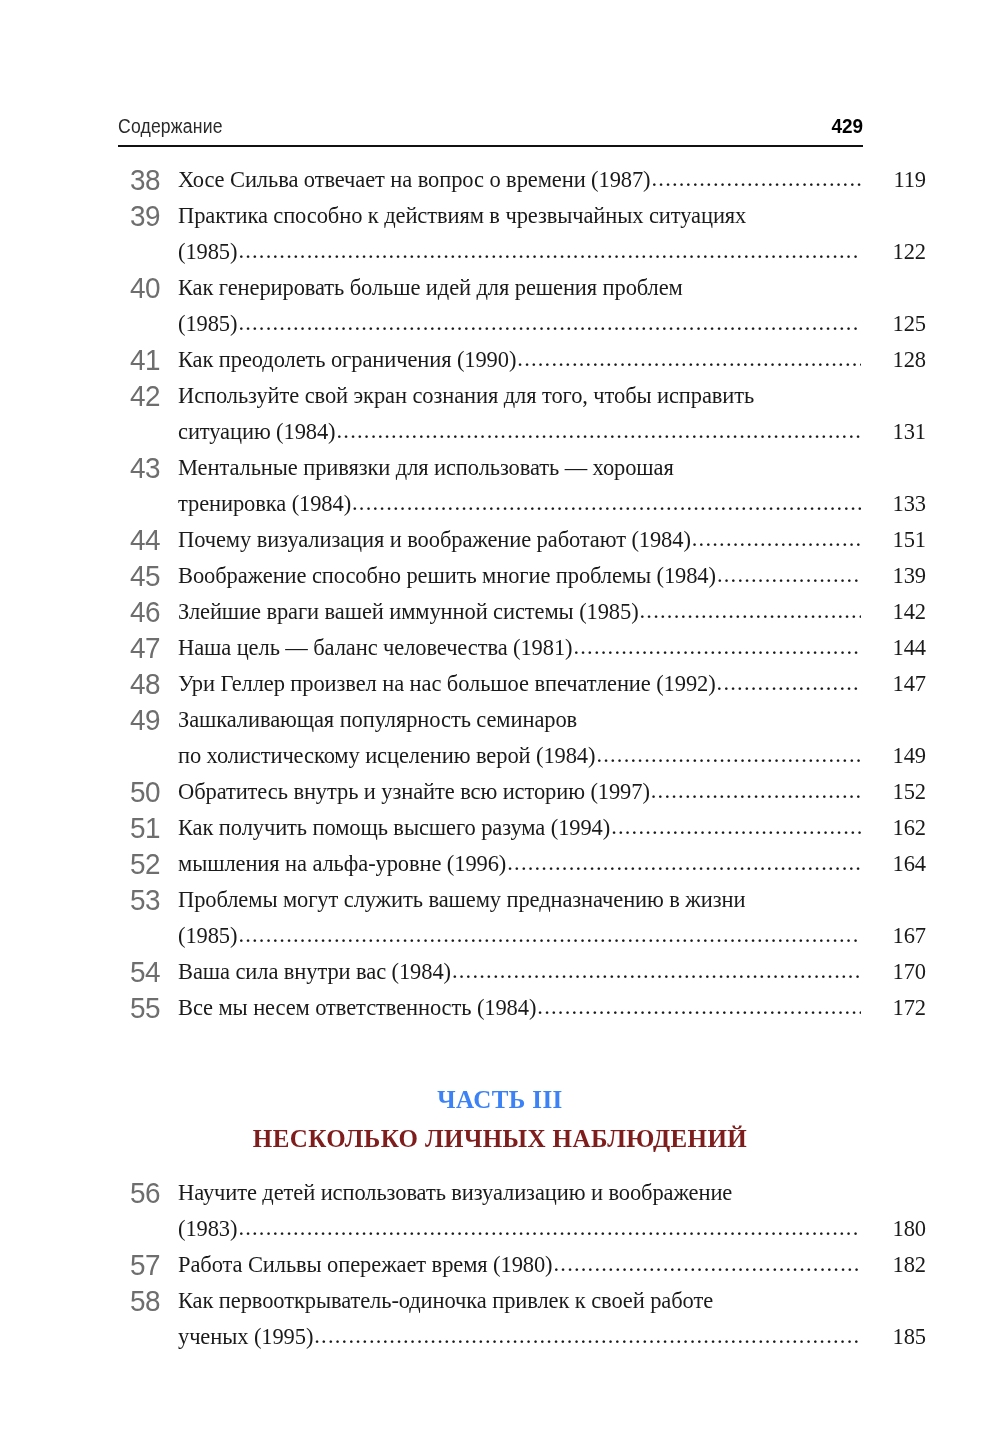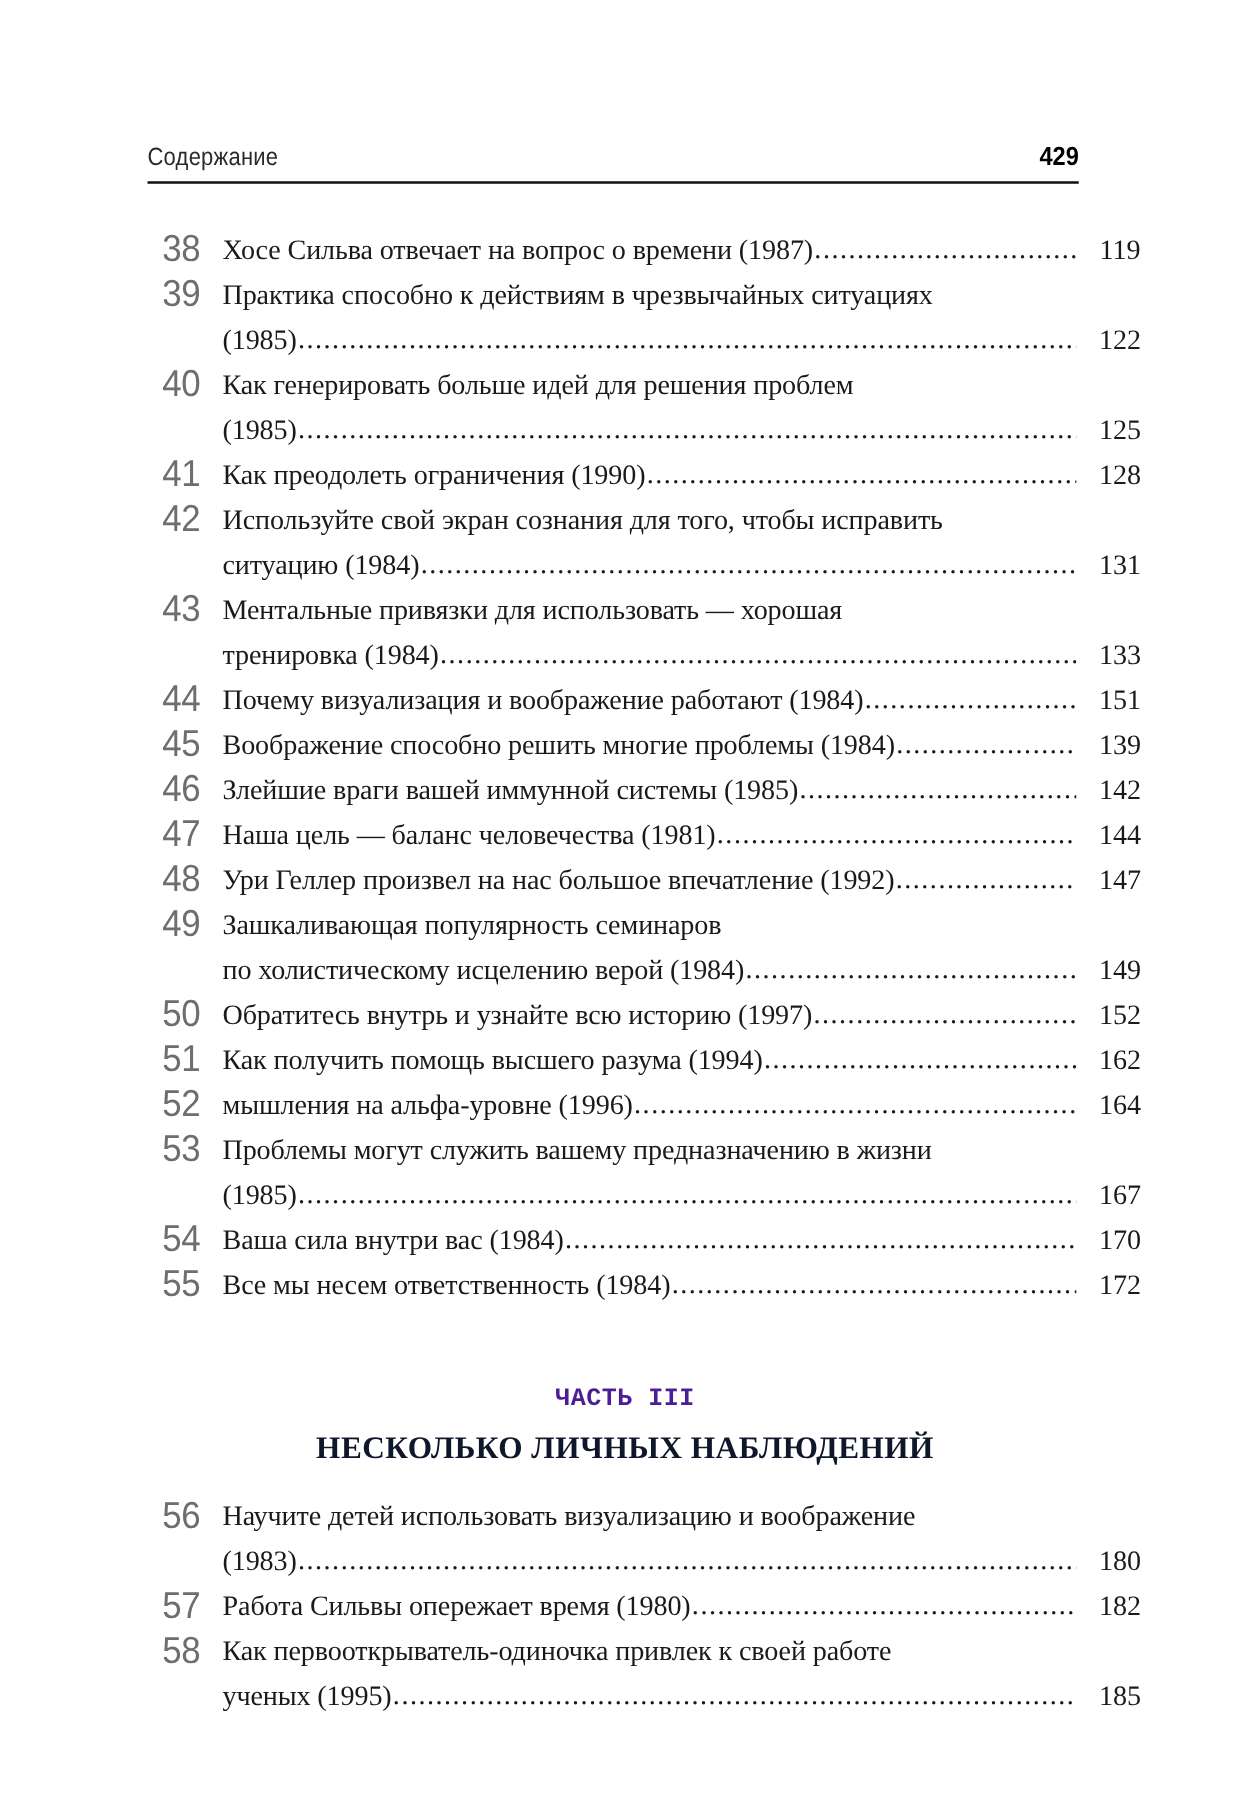--- a/index.html
+++ b/index.html
@@ -56,21 +56,20 @@
     transform-origin: right bottom;
     white-space: nowrap;
   }
 
   
   .toc {
     position: absolute;
     left: 0;
     top: 162px;
     width: 1000px;
-    margin-top: 20px;
   }
 
   .toc-entry {
     position: relative;
     display: block;
     margin: 0;
     padding: 0;
   }
 
   .entry-number {
@@ -122,46 +121,45 @@
     color: #1a1a1a;
     position: relative;
     top: -1px;
   }
   .leader-page {
     flex: 0 0 auto;
     position: absolute;
     left: 100%;
     width: 60px;
     padding-left: 4px;
-    text-align: center;
+    text-align: right;
     white-space: nowrap;
     font-size: 22.5px;
   }
 
   .plain-line {
     white-space: nowrap;
   }
 
   
   .part-heading {
     text-align: center;
     margin-top: 56px;
   }
   .part-label {
-    font-size: 20px;
+    font-size: 25px;
     font-weight: 700;
-    color: #4c1d95;
+    color: #3b82f6;
     letter-spacing: .4px;
     line-height: 36px;
-    font-family: Liberation Mono, monospace;
   }
   .part-title {
     font-size: 25px;
     font-weight: 700;
-    color: #0f172a;
+    color: #7f1d1d;
     letter-spacing: .4px;
     line-height: 36px;
     margin-top: 3px;
   }
   .part-gap-after { height: 18px; }
 </style>
 </head>
 <body>
 
 <div class="page">

